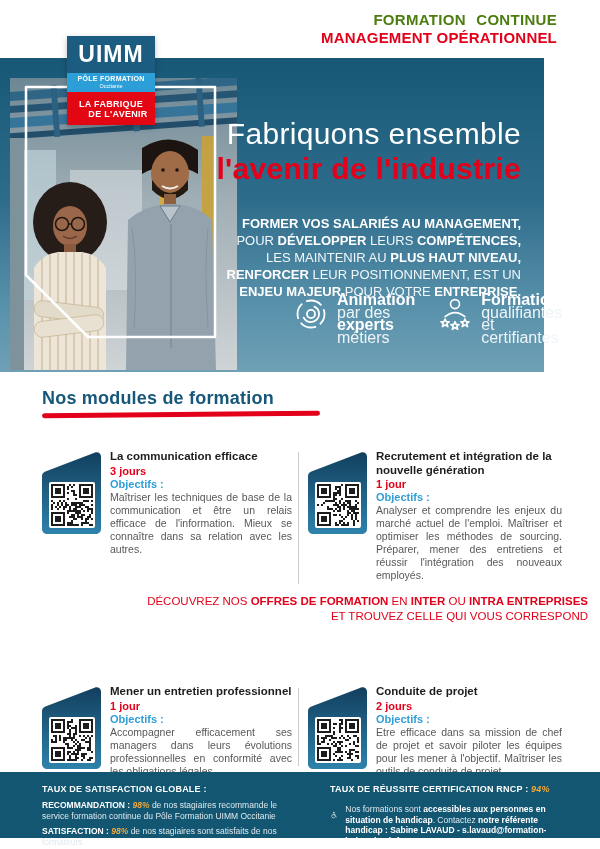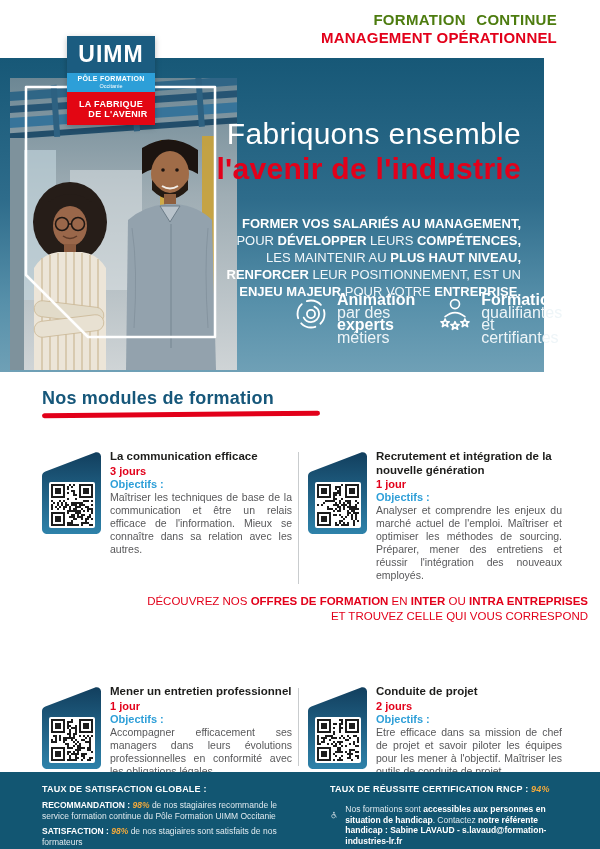--- a/index.html
+++ b/index.html
@@ -47,21 +47,21 @@
   .module-title{font-size:11.5px;line-height:13.5px;font-weight:700;color:#1D1D1B;}
   .module-duration{font-size:11px;line-height:14px;font-weight:700;color:#E2001A;}
   .module-objlabel{font-size:11px;line-height:13px;font-weight:700;color:#2E9FD8;}
   .module-desc{font-size:10.5px;line-height:13px;color:#58585A;text-align:justify;}
   .divider{position:absolute;width:1px;background:#C9CCCE;}
   .d1{left:298px;top:452px;height:132px;}
   .d2{left:298px;top:688px;height:78px;}
   .banner{position:absolute;left:0;top:594px;width:588px;text-align:right;color:#E2001A;
     font-size:11.5px;line-height:14.5px;}
   
-  .footer{position:absolute;left:0;top:772px;width:600px;height:77px;background:#125672;color:#fff;}
+  .footer{position:absolute;left:0;top:772px;width:600px;height:66px;background:#125672;color:#fff;}
   .foot-left{position:absolute;left:42px;top:12px;width:252px;}
   .foot-right{position:absolute;left:330px;top:12px;width:232px;}
   .foot-title{font-size:9px;font-weight:700;letter-spacing:.2px;line-height:11px;}
   .foot-item{margin-top:5px;font-size:8.5px;line-height:10.5px;color:#dfe9ee;}
   .access-row{margin-top:9px;display:flex;gap:8px;align-items:flex-start;}
   .access-text{font-size:8.5px;line-height:10.5px;color:#dfe9ee;}
   
   .sg-b{font-weight:700;color:inherit;}
   .sg-hl{font-weight:700;color:#F2A93B;font-style:italic;}
   .hero-para .sg-b,.feature-lines .sg-b{color:#ffffff;}

